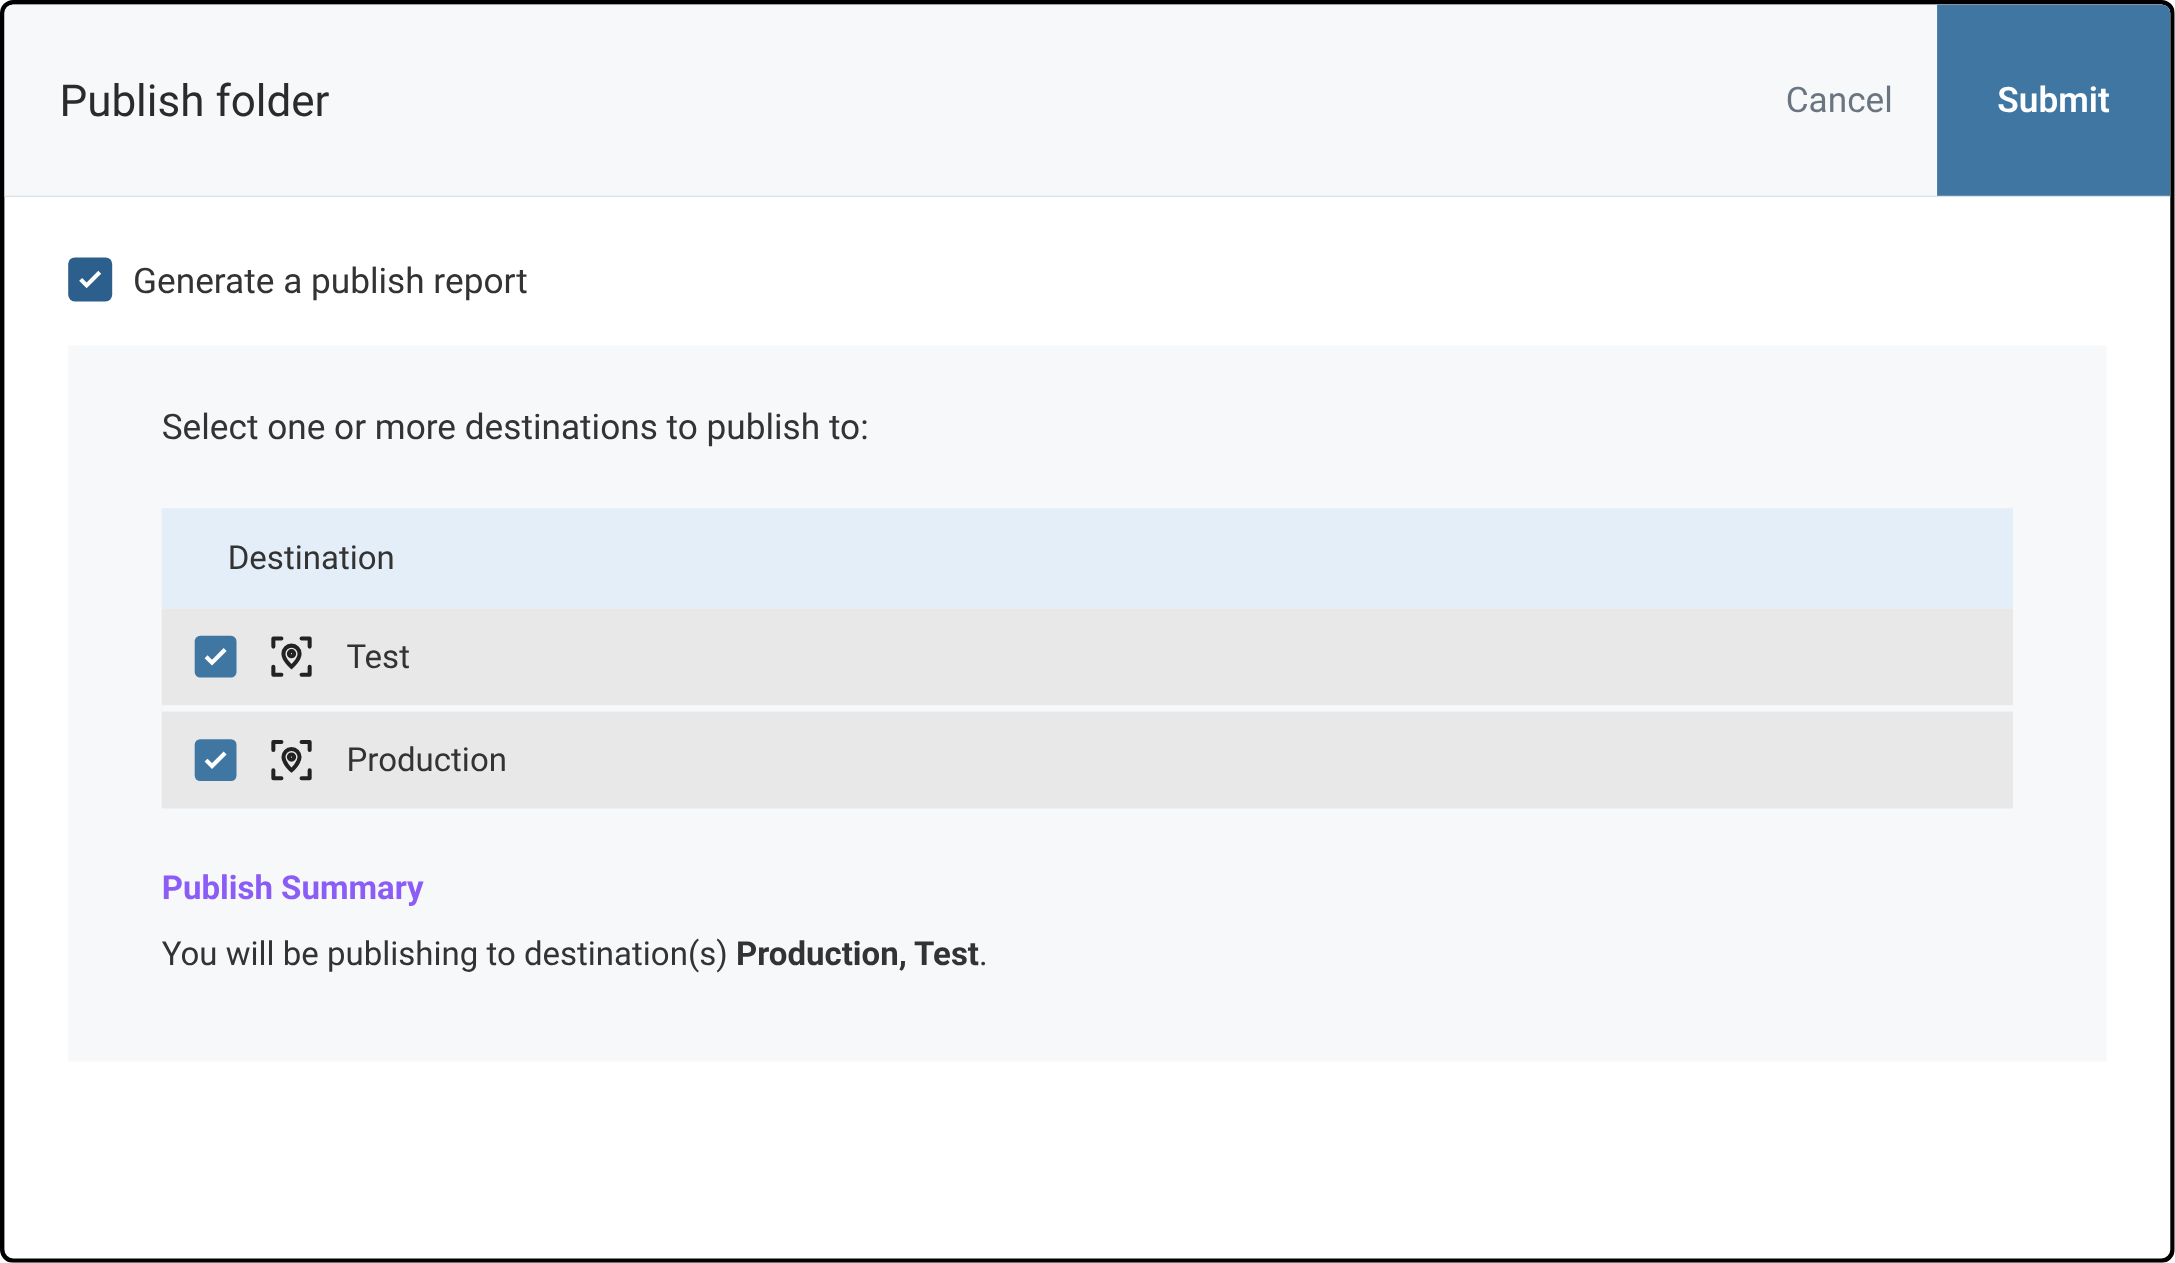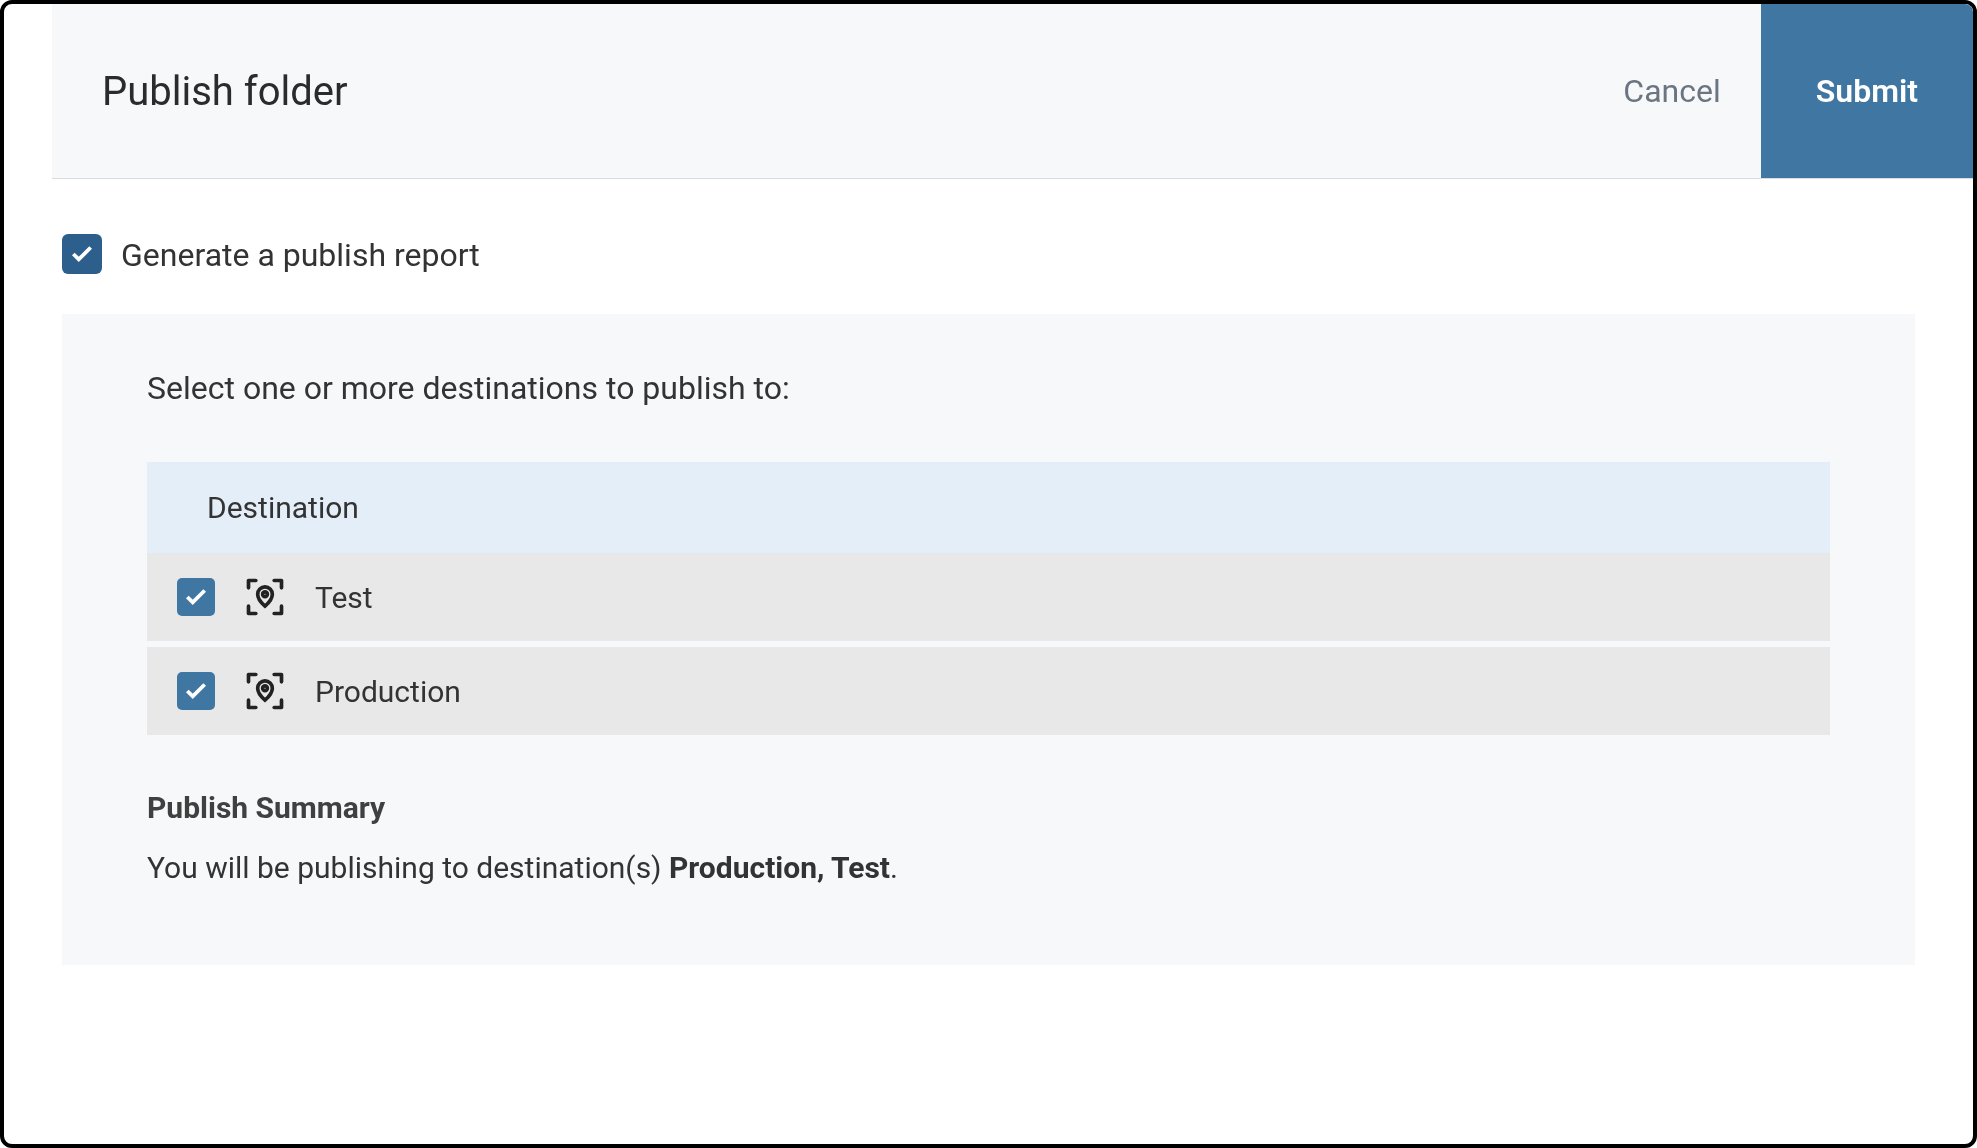--- a/index.html
+++ b/index.html
@@ -23,21 +23,20 @@
       flex-direction: column;
     }
     .dialog-header {
       background: #f6f8fa;
       border-bottom: 1px solid #d9dde1;
       padding: 0 0 0 50px;
       display: flex;
       align-items: center;
       justify-content: space-between;
       height: 175px;
-      margin-left: 48px;
     }
     .dialog-title {
       font-size: 40px;
       font-weight: 400;
       color: #2b2b2b;
     }
     .header-actions {
       display: flex;
       align-items: stretch;
       height: 100%;
@@ -138,21 +137,21 @@
       width: 44px;
       height: 44px;
     }
     .dest-name {
       font-size: 30px;
       color: #333;
     }
     .summary-heading {
       font-size: 30px;
       font-weight: 700;
-      color: #404040;
+      color: #8b5cf6;
       margin-top: 55px;
       margin-bottom: 25px;
     }
     .summary-text {
       font-size: 30px;
       color: #333;
     }
     .summary-text .bold {
       font-weight: 700;
     }

